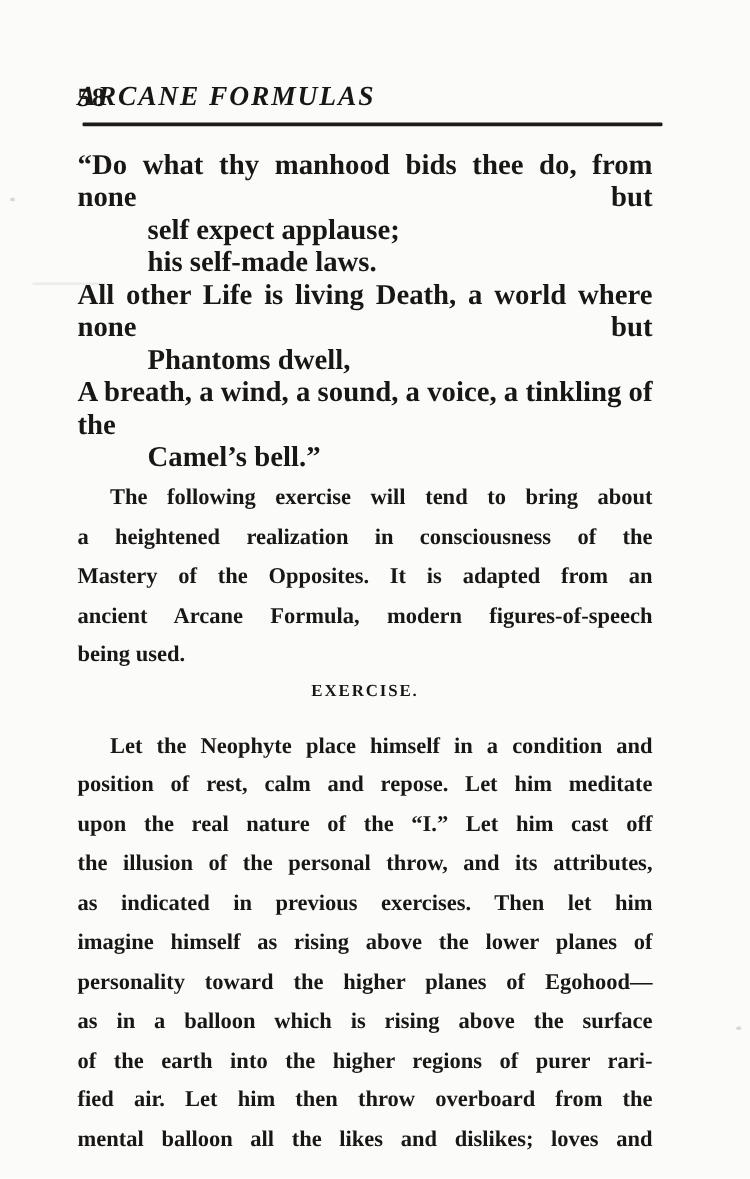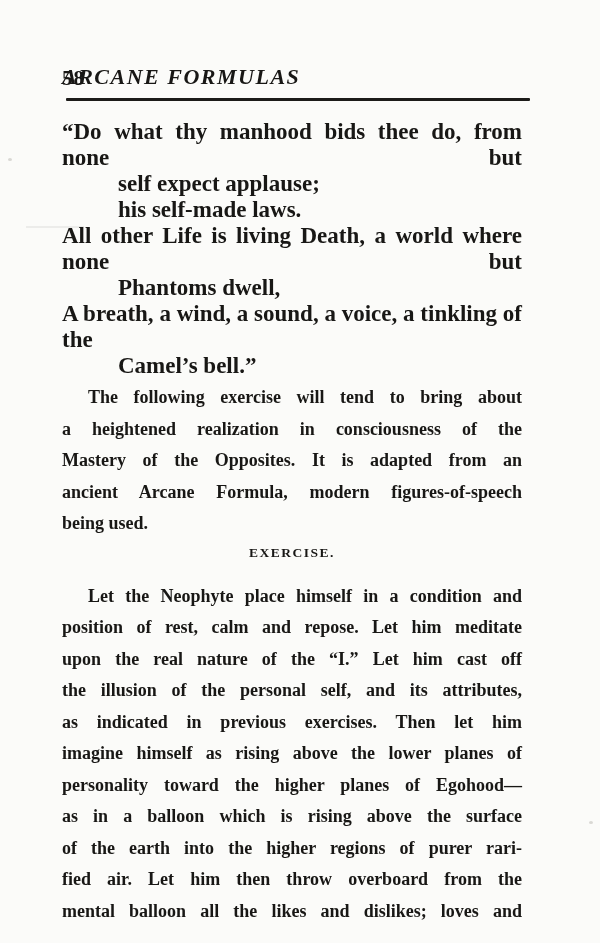--- a/index.html
+++ b/index.html
@@ -144,21 +144,21 @@
       <div class="p-line">ancient Arcane Formula, modern figures-of-speech</div>
       <div class="p-line p-last">being used.</div>
     </div>
 
     <div class="exercise-heading">EXERCISE.</div>
 
     <div class="para para-2">
       <div class="p-line p-first">Let the Neophyte place himself in a condition and</div>
       <div class="p-line">position of rest, calm and repose.  Let him meditate</div>
       <div class="p-line">upon the real nature of the “I.”  Let him cast off</div>
-      <div class="p-line">the illusion of the personal self, and its attributes,</div>
+      <div class="p-line">the illusion of the personal throw, and its attributes,</div>
       <div class="p-line">as indicated in previous exercises.  Then let him</div>
       <div class="p-line">imagine himself as rising above the lower planes of</div>
       <div class="p-line">personality toward the higher planes of Egohood—</div>
       <div class="p-line">as in a balloon which is rising above the surface</div>
       <div class="p-line">of the earth into the higher regions of purer rari-</div>
       <div class="p-line">fied air.  Let him then throw overboard from the</div>
       <div class="p-line">mental balloon all the likes and dislikes; loves and</div>
     </div>
 
   </div>

